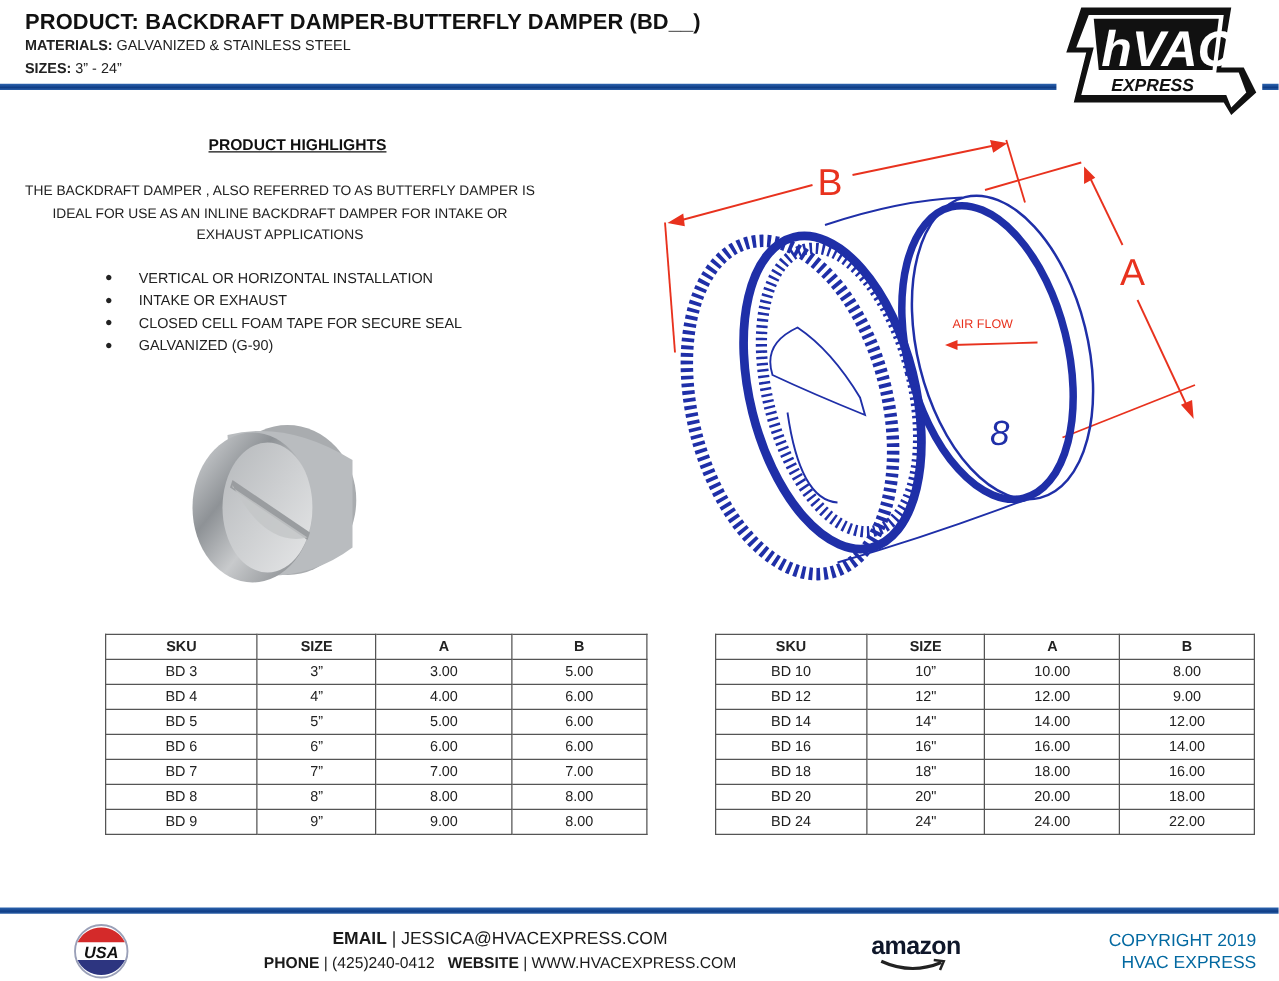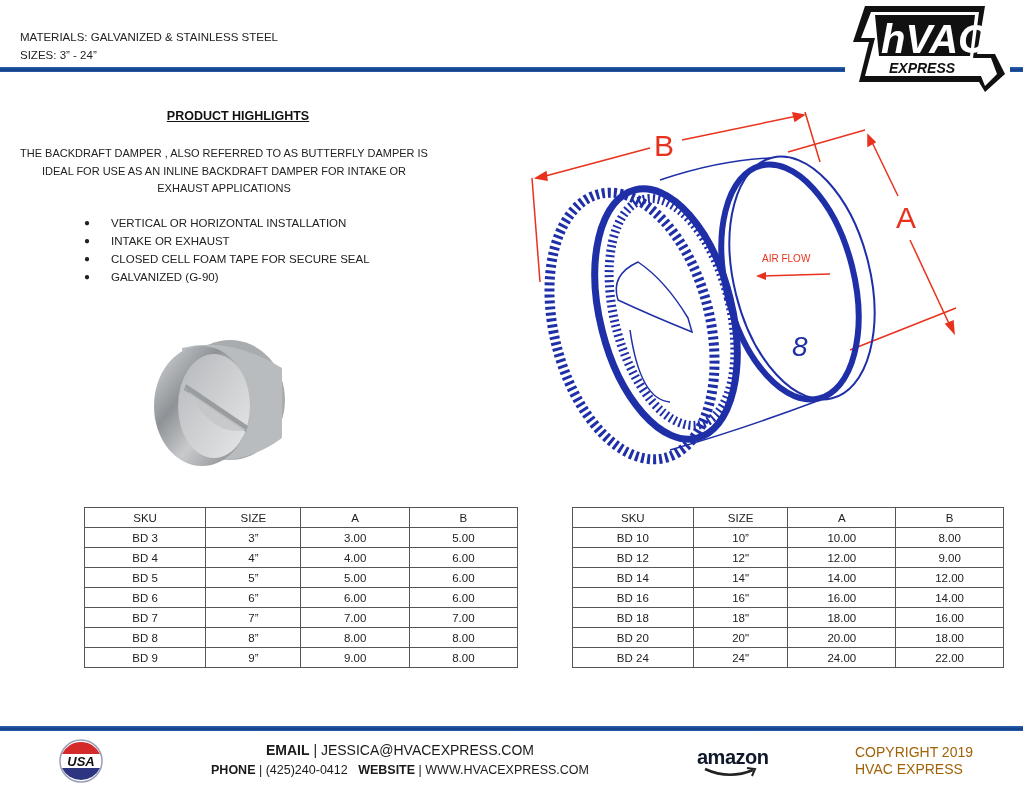--- a/index.html
+++ b/index.html
@@ -2,57 +2,58 @@
 <html><head>
 <meta charset="utf-8">
 <style>
   * { margin: 0; padding: 0; box-sizing: border-box; }
   html, body { width: 1023px; height: 785px; background: #ffffff; overflow: hidden; }
   body { position: relative; font-family: "Liberation Sans", "DejaVu Sans", sans-serif; color: #1a1a1a; }
 
   .header { position: absolute; left: 0; top: 0; width: 1023px; height: 72px; }
   .title { position: absolute; left: 20px; top: 7px; font-size: 17.5px; font-weight: bold; letter-spacing: 0.1px; color: #111; white-space: nowrap; }
   .meta { position: absolute; left: 20px; font-size: 11.5px; color: #222; white-space: nowrap; }
-  .meta b { font-weight: normal; }
+  .meta b { font-weight: bold; }
   .meta-materials { top: 31px; }
   .meta-sizes { top: 49px; }
   .rule { position: absolute; left: 0; width: 1023px; height: 5px; background: linear-gradient(#2e65b0, #0f3d86 60%, #2b5fa8); }
   .rule-top { top: 67px; }
   .rule-bottom { top: 726px; }
 
   .logo { position: absolute; left: 845px; top: 2px; width: 165px; height: 92px; }
 
   .highlights-heading { position: absolute; left: 0; width: 448px; top: 109px; text-align: center; font-size: 12.5px; font-weight: bold; text-decoration: underline; color: #111; padding-left: 28px; }
   .highlights-desc { position: absolute; left: 20px; width: 408px; top: 145px; text-align: center; font-size: 11px; line-height: 17.5px; color: #222; }
   .bullets { position: absolute; left: 84px; top: 214px; list-style: none; }
   .bullets li { font-size: 11.5px; line-height: 18px; color: #222; display: flex; }
   .bullets .dot { width: 27px; font-size: 10px; }
 
   .photo { position: absolute; left: 142px; top: 328px; width: 150px; height: 160px; }
   .diagram { position: absolute; left: 520px; top: 100px; width: 460px; height: 370px; }
 
   table.spec { position: absolute; border-collapse: collapse; font-size: 11.5px; color: #222; }
   table.spec th, table.spec td { border: 1px solid #555; text-align: center; height: 20px; padding: 0; }
-  table.spec th { font-weight: normal; }
+  table.spec th { font-weight: bold; }
   .t1 { left: 84px; top: 507px; width: 434px; }
   .t2 { left: 572px; top: 507px; width: 432px; }
 
   .footer-usa { position: absolute; left: 58px; top: 738px; width: 46px; height: 46px; }
   .footer-contact { position: absolute; left: 150px; width: 500px; text-align: center; color: #1a1a1a; }
   .fc1 { top: 742px; font-size: 14px; }
   .fc2 { top: 763px; font-size: 12.5px; }
   .footer-contact b { font-weight: bold; }
   .amazon { position: absolute; left: 697px; top: 746px; width: 80px; height: 34px; }
   .amazon-text { position: absolute; left: 0; top: 0; font-size: 20px; font-weight: bold; letter-spacing: -0.5px; color: #0f172a; }
-  .copyright { position: absolute; left: 855px; top: 744px; width: 150px; text-align: left; font-size: 14px; line-height: 17px; color: #a16207; }
+  .copyright { position: absolute; left: 855px; top: 744px; width: 150px; text-align: right; font-size: 14px; line-height: 17px; color: #0369a1; }
 </style>
 </head>
 <body>
 
 <div class="header">
+  <div class="title">PRODUCT: BACKDRAFT DAMPER-BUTTERFLY DAMPER (BD__)</div>
   <div class="meta meta-materials">
     <b>MATERIALS:</b>
     <span>GALVANIZED &amp; STAINLESS STEEL</span>
   </div>
   <div class="meta meta-sizes">
     <b>SIZES:</b>
     <span>3” - 24”</span>
   </div>
 </div>
 <div class="rule rule-top"></div>

